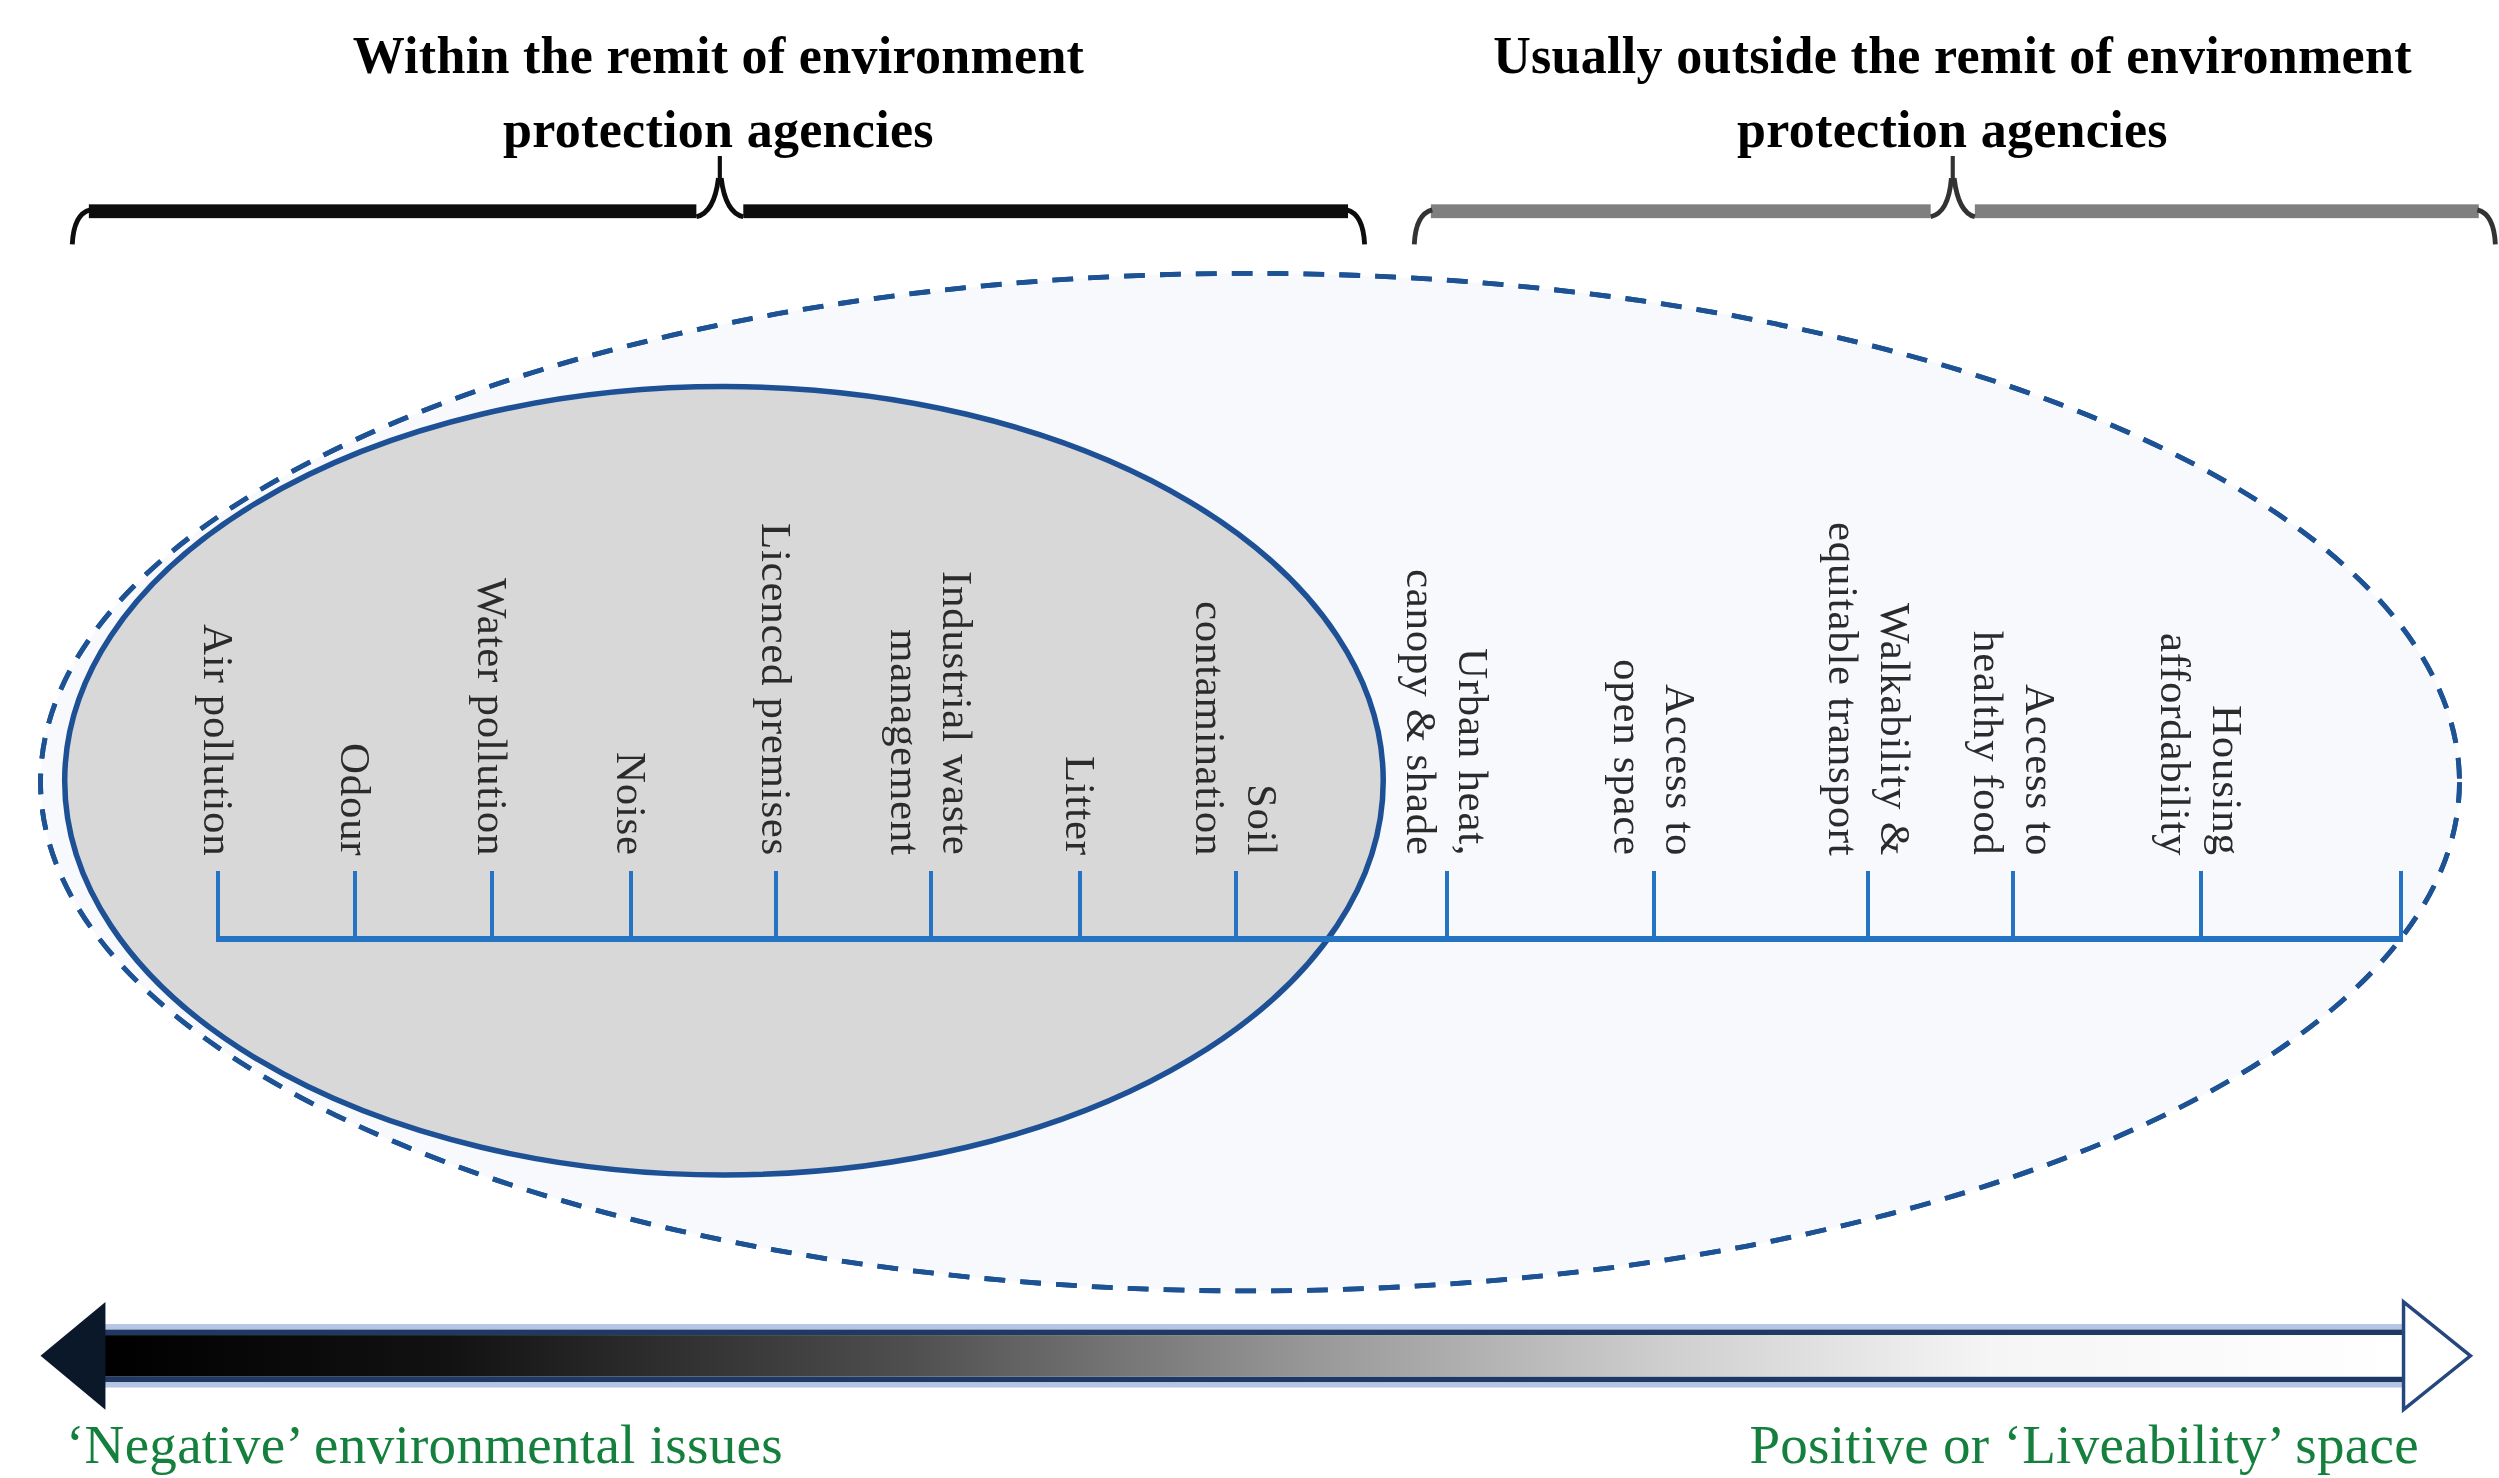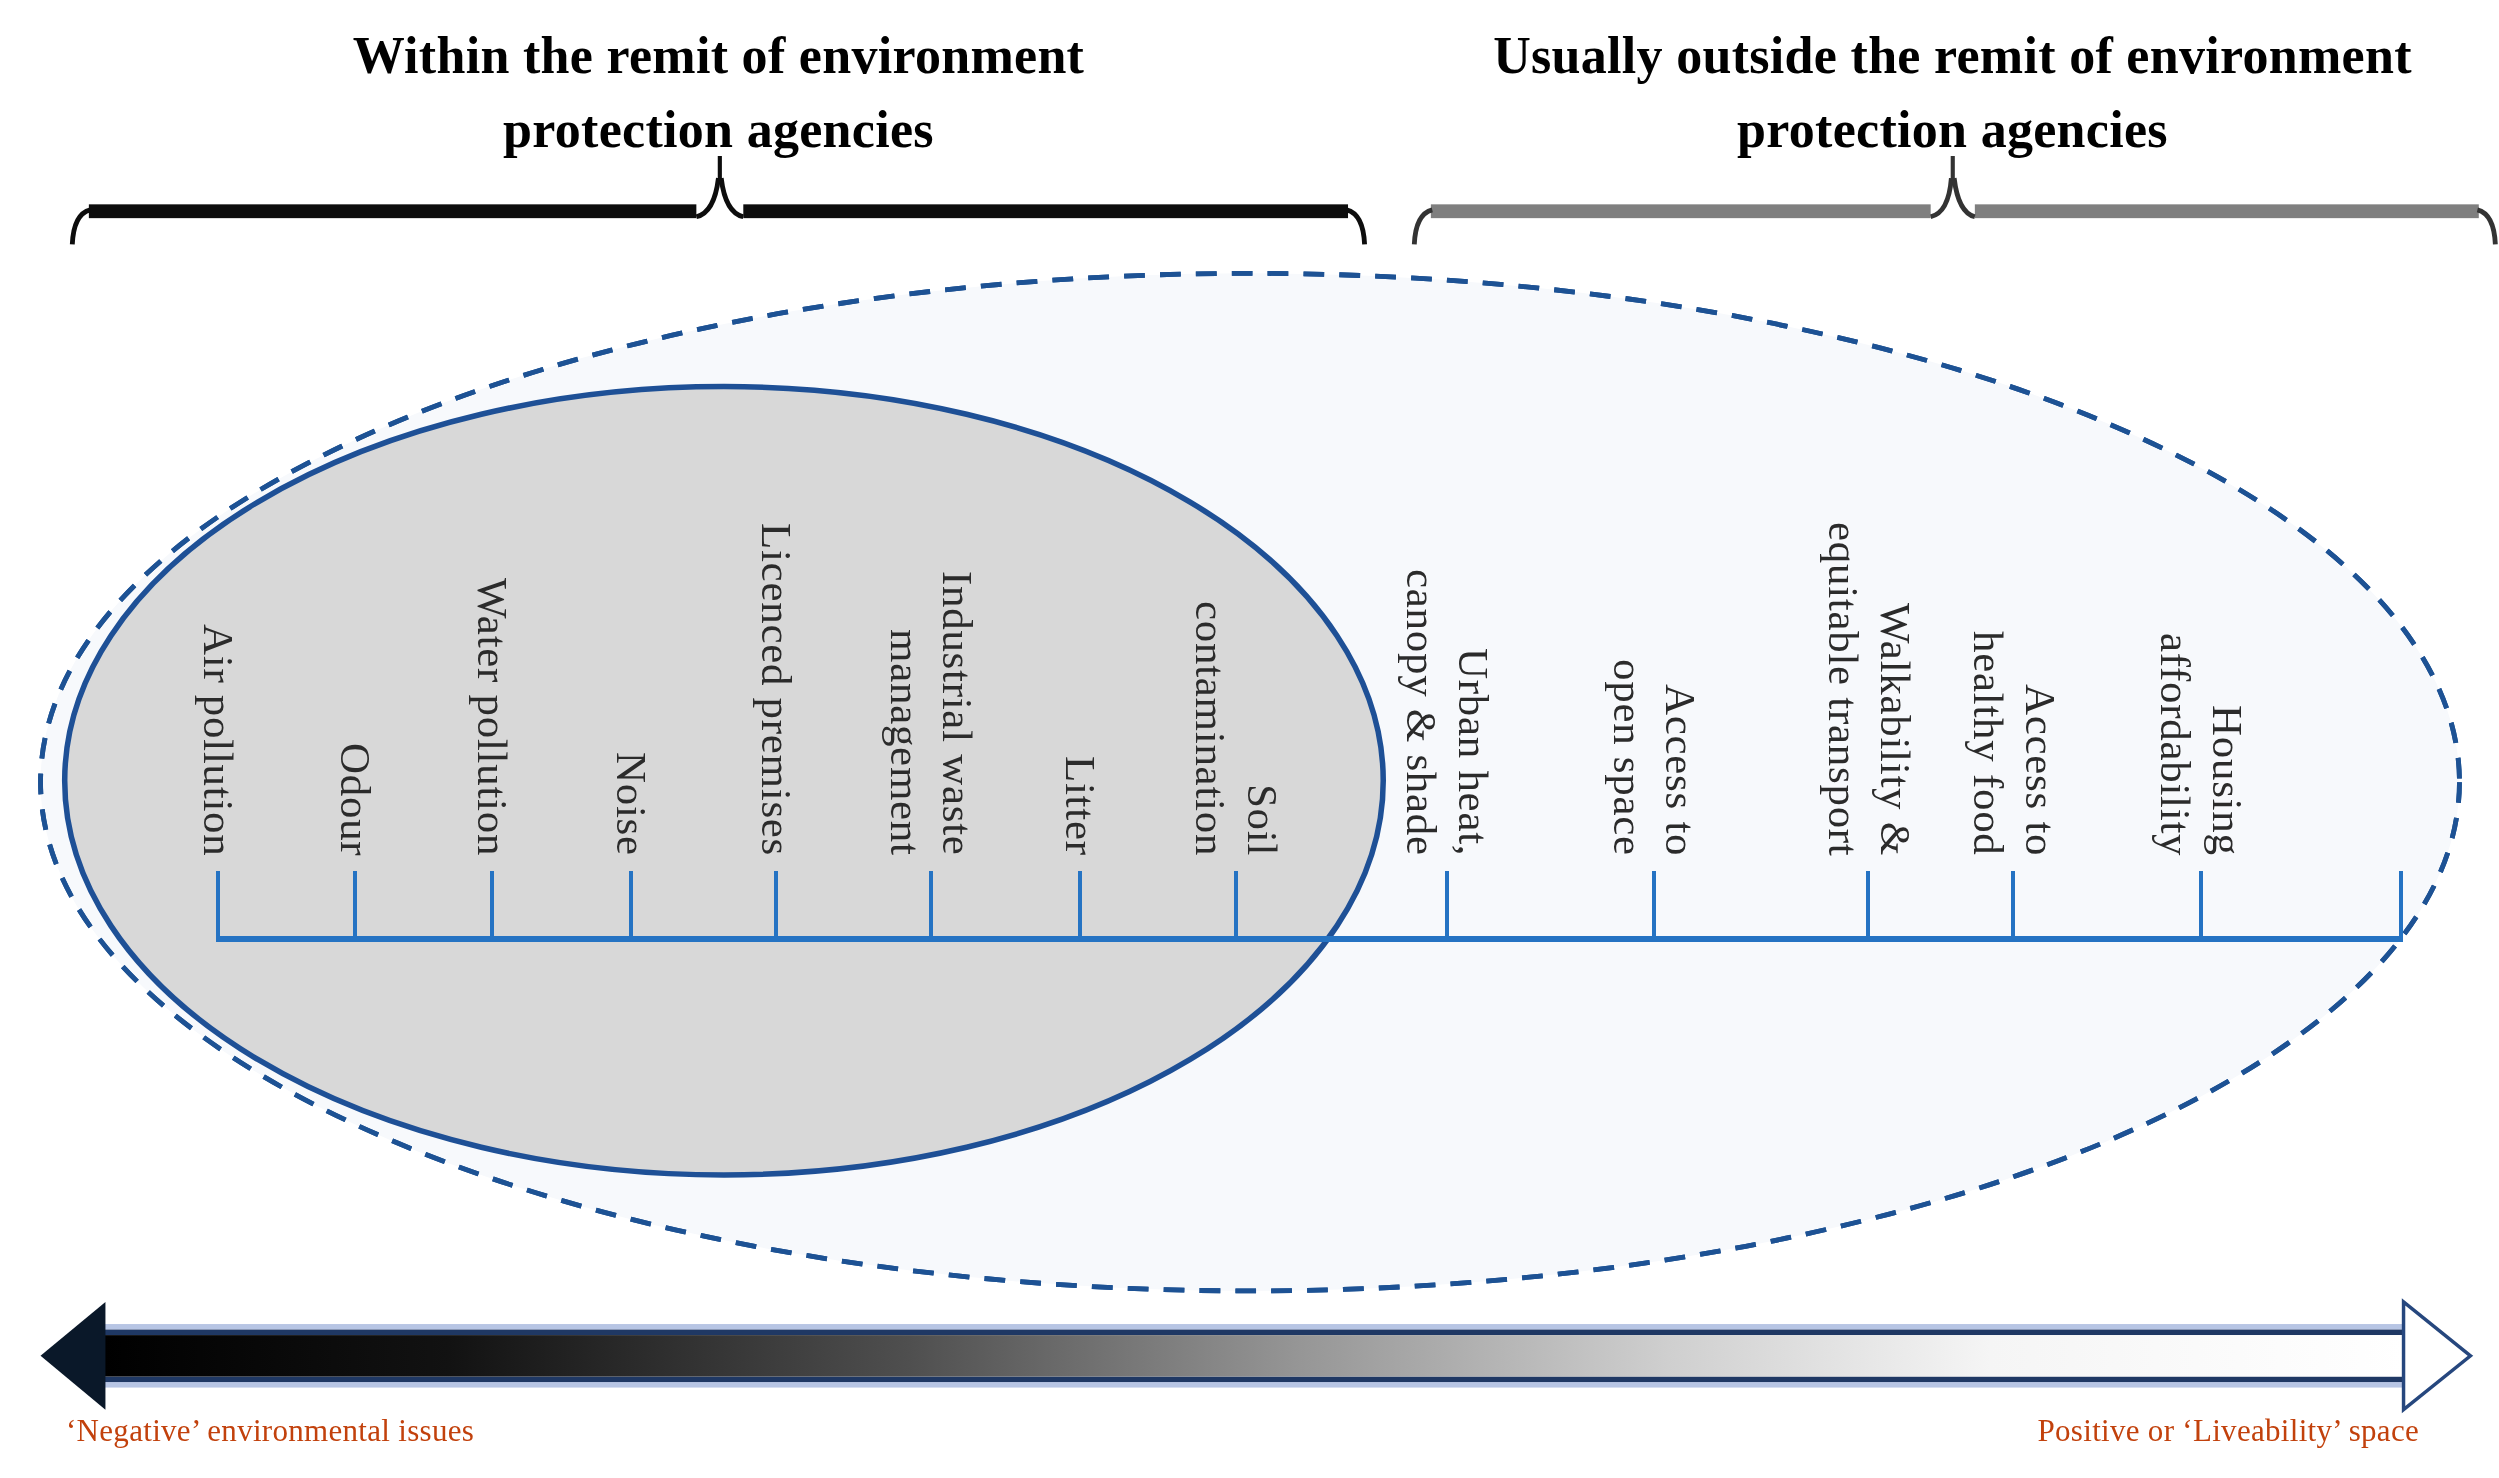--- a/index.html
+++ b/index.html
@@ -35,21 +35,21 @@
   .tick{
     position:absolute;top:871px;width:4.1px;height:68px;
     background:var(--axis-blue);
   }
   .axis-label{
     position:absolute;bottom:622px;writing-mode:vertical-rl;text-align:end;
     white-space:pre-line;transform:translateX(-50%);
     font-size:43px;line-height:1.22;color:var(--text-dark);letter-spacing:0.7px;
   }
   .footer-label{
-    position:absolute;top:1413px;font-size:31px;color:#c2410c;letter-spacing:0.3px;
+    position:absolute;top:1413px;font-size:55px;color:#15803d;letter-spacing:0.3px;
   }
   #footer-left{left:66px;}
   #footer-right{right:81px;}
 </style>
 </head>
 <body>
 
 <div class="canvas">
 
   <svg class="layer" viewBox="0 0 3620 2141">

